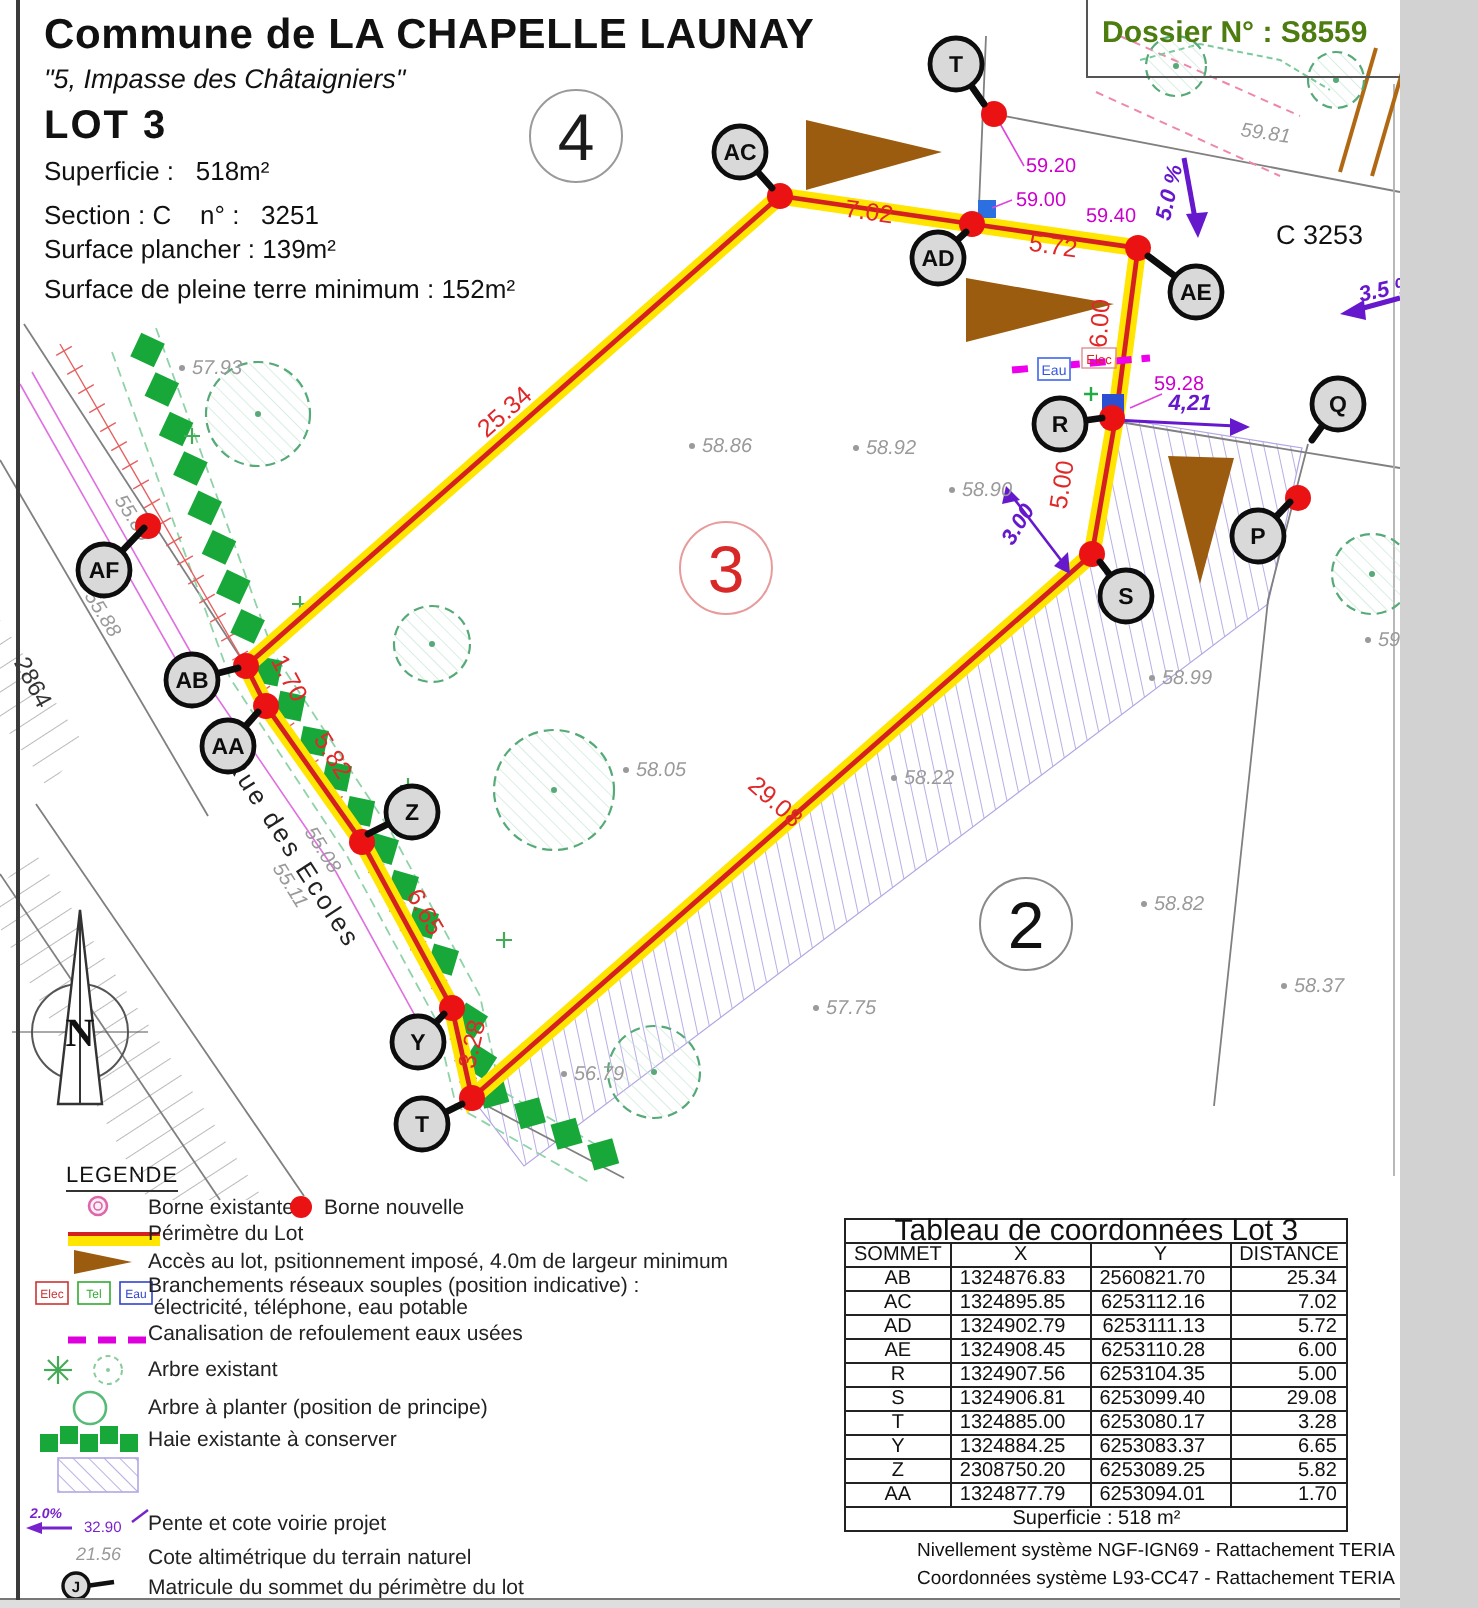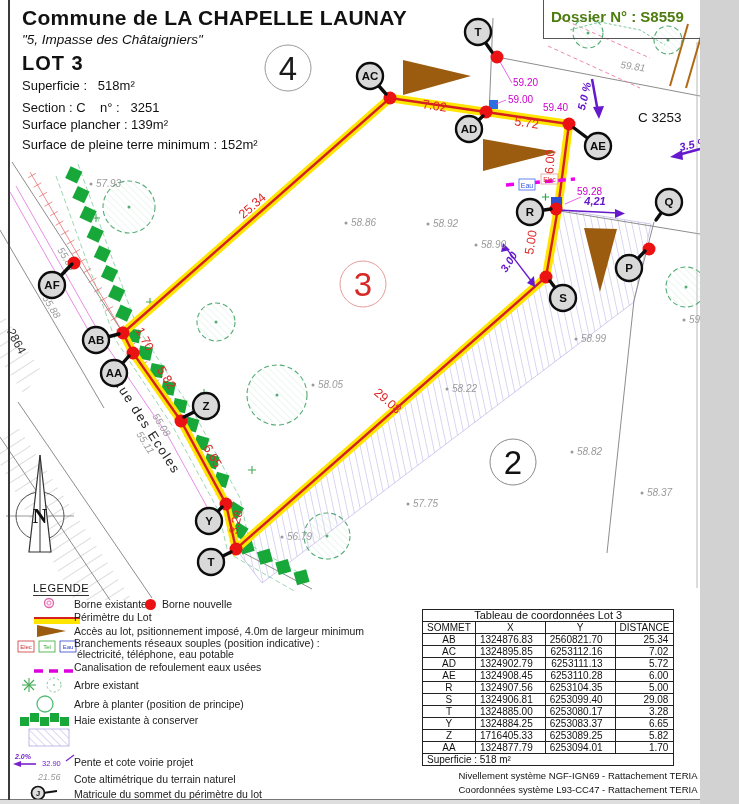--- a/index.html
+++ b/index.html
@@ -29,26 +29,26 @@
   
   .lg-title{position:absolute;left:33px;top:582px;font-size:11px;letter-spacing:.5px;
             border-bottom:1px solid #333;padding-bottom:1px;}
   .lg-label{position:absolute;font-size:10.5px;color:#222;white-space:pre;}
   .lg-icon{position:absolute;}
   
   .coord-wrap{position:absolute;left:422px;top:609px;width:247px;}
   table.coord{border-collapse:collapse;width:247px;font-size:10px;color:#111;}
   table.coord td,table.coord th{border:1px solid #222;padding:0 4px;height:12px;
       line-height:11px;font-weight:normal;}
-  table.coord .ttl{text-align:center;font-size:11px;height:12px;}
+  table.coord .ttl{text-align:center;font-size:15px;height:12px;}
   table.coord .hd{text-align:center;}
   table.coord td.c0{text-align:center;width:48px;}
   table.coord td.num{text-align:right;padding-right:12px;}
   table.coord td.dist{text-align:right;width:46px;padding-right:5px;}
-  table.coord td.ft{margin-top:12px;}
+  table.coord td.ft{text-align:center;margin-top:12px;}
   .note{position:absolute;font-size:9.5px;color:#111;width:300px;text-align:center;}
   
   .edge-right{position:absolute;left:700px;top:0;width:39px;height:804px;background:#d2d2d2;}
   .edge-bottom{position:absolute;left:0;top:799px;width:700px;height:5px;background:#dedede;
                border-top:1px solid #777;}
   .edge-left{position:absolute;left:8px;top:0;width:2px;height:800px;background:#3a3a3a;}
 </style>
 </head>
 <body>
 
@@ -573,21 +573,21 @@
             <td class="dist">3.28</td>
           </tr>
           <tr>
             <td class="c0">Y</td>
             <td class="num">1324884.25</td>
             <td class="num">6253083.37</td>
             <td class="dist">6.65</td>
           </tr>
           <tr>
             <td class="c0">Z</td>
-            <td class="num">1716405.33</td>
+            <td class="num">2308750.20</td>
             <td class="num">6253089.25</td>
             <td class="dist">5.82</td>
           </tr>
           <tr>
             <td class="c0">AA</td>
             <td class="num">1324877.79</td>
             <td class="num">6253094.01</td>
             <td class="dist">1.70</td>
           </tr>
           <tr>

